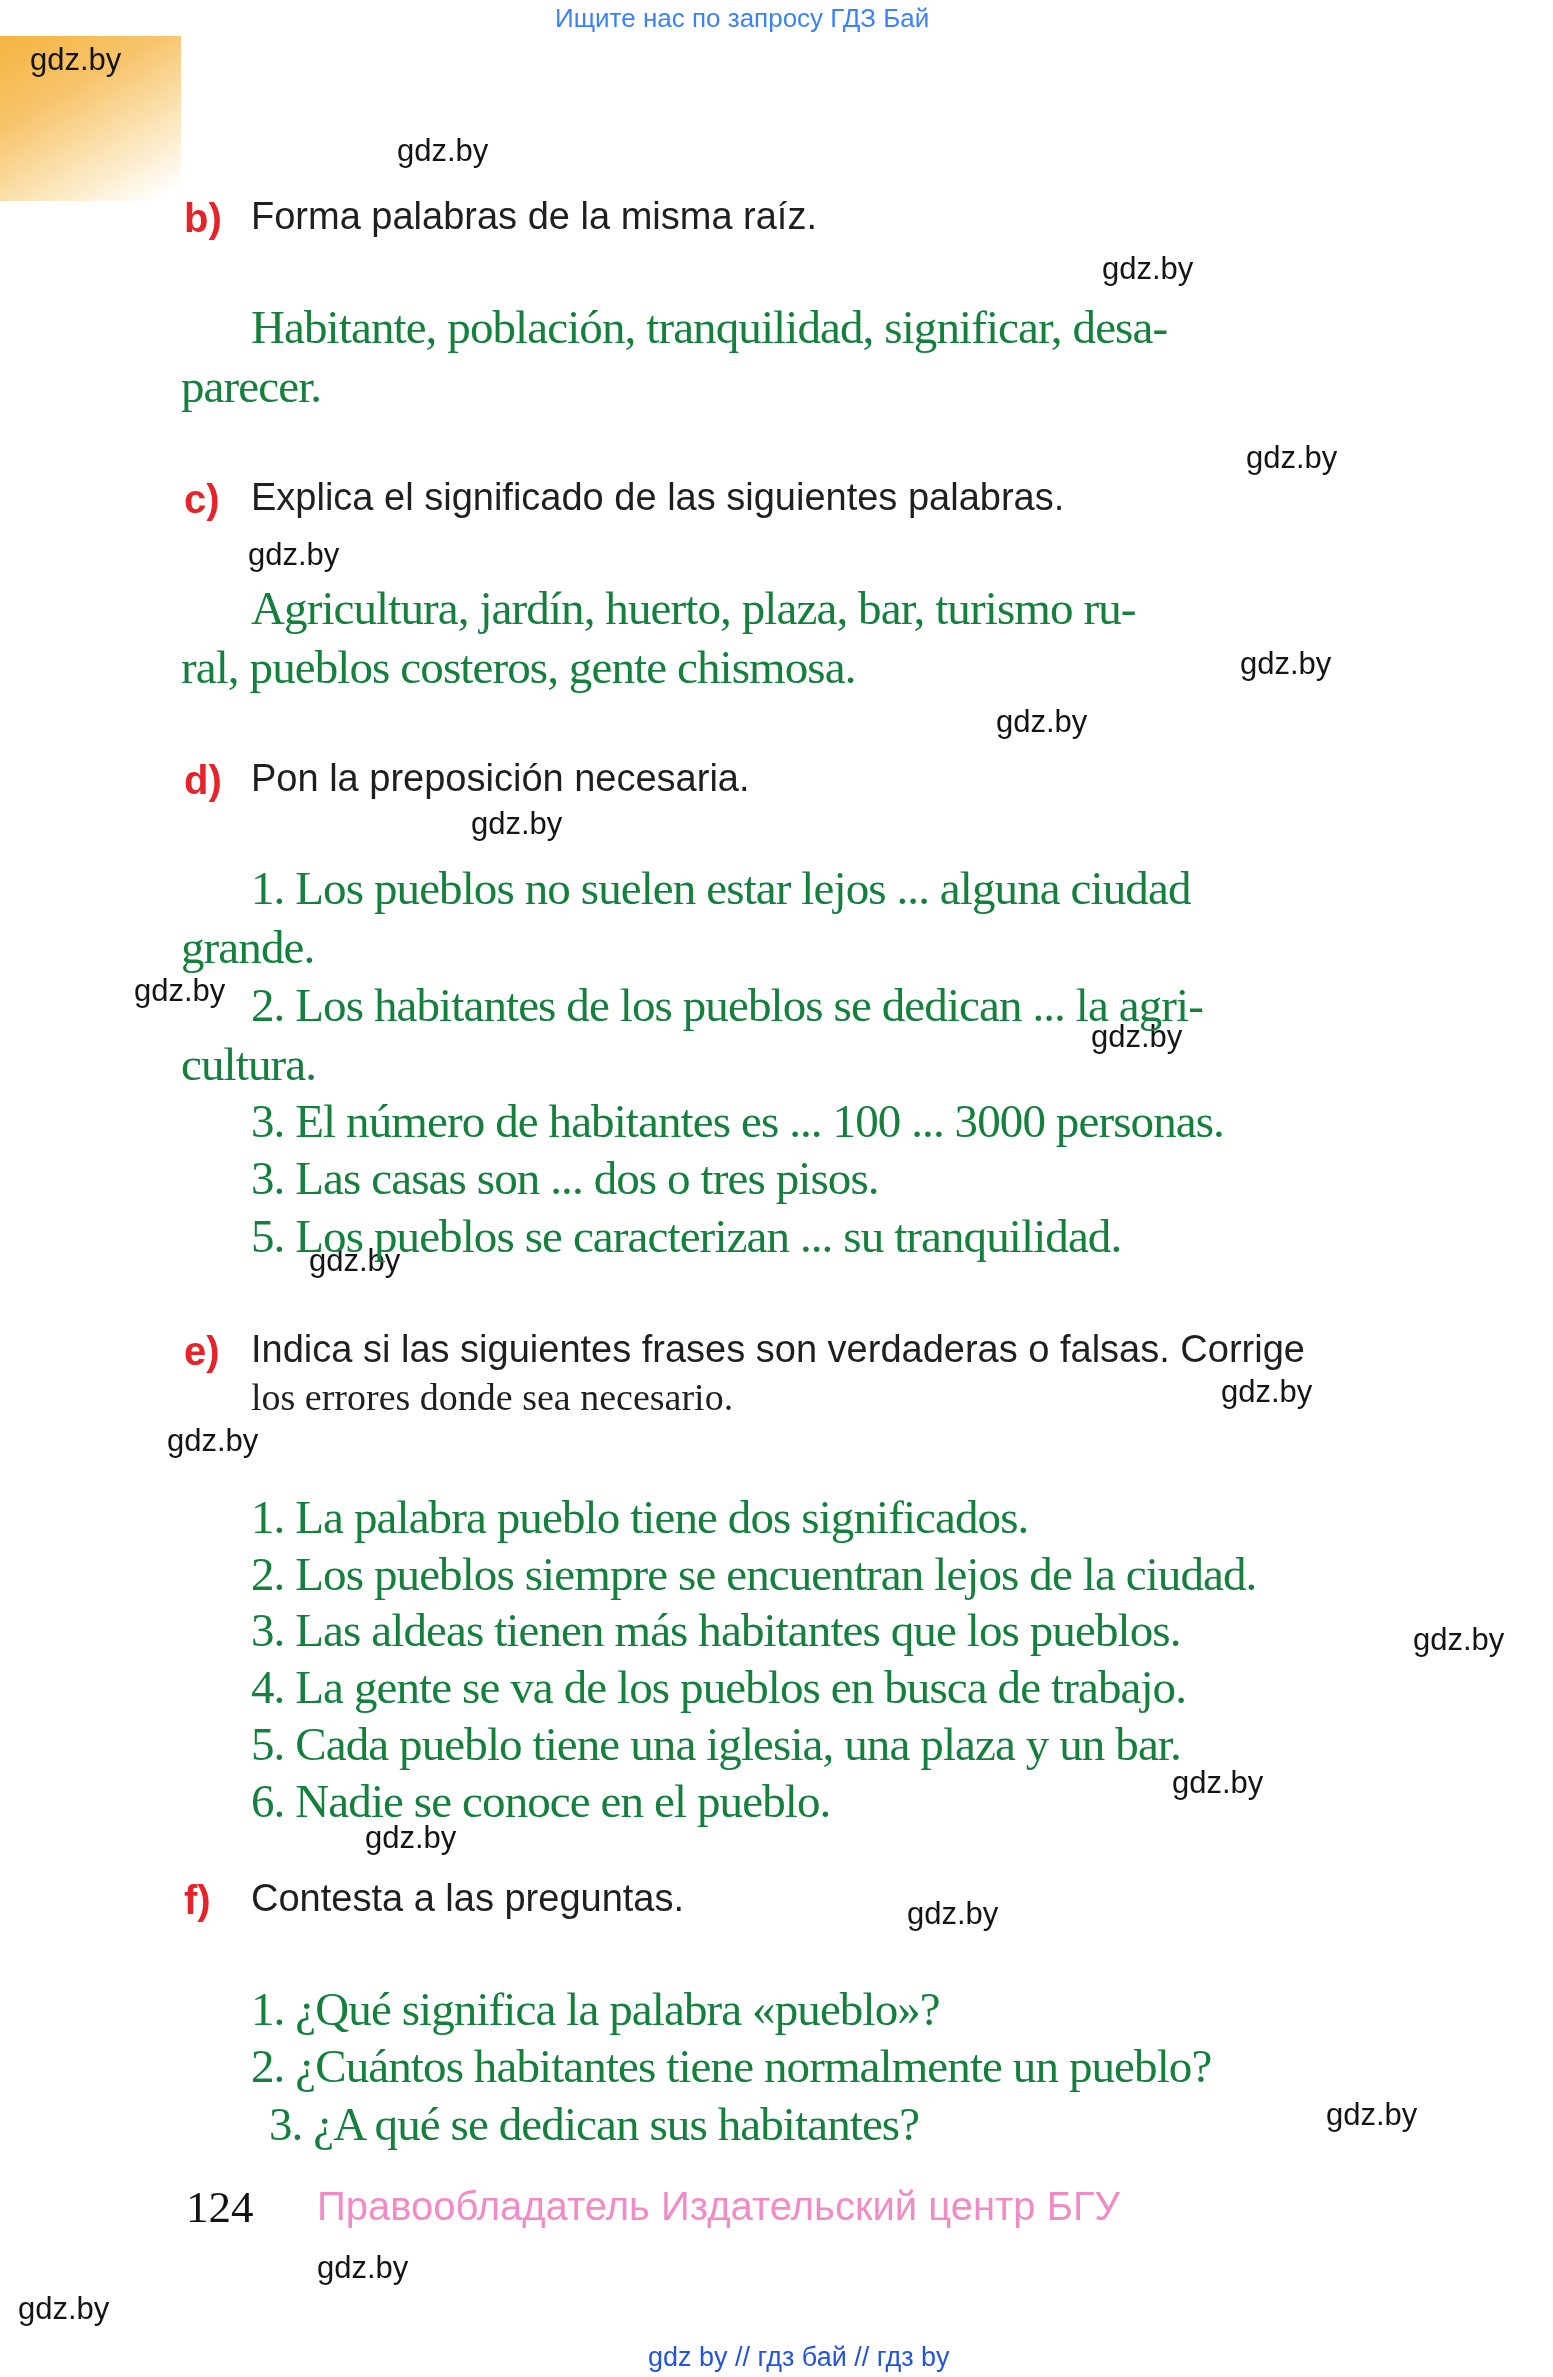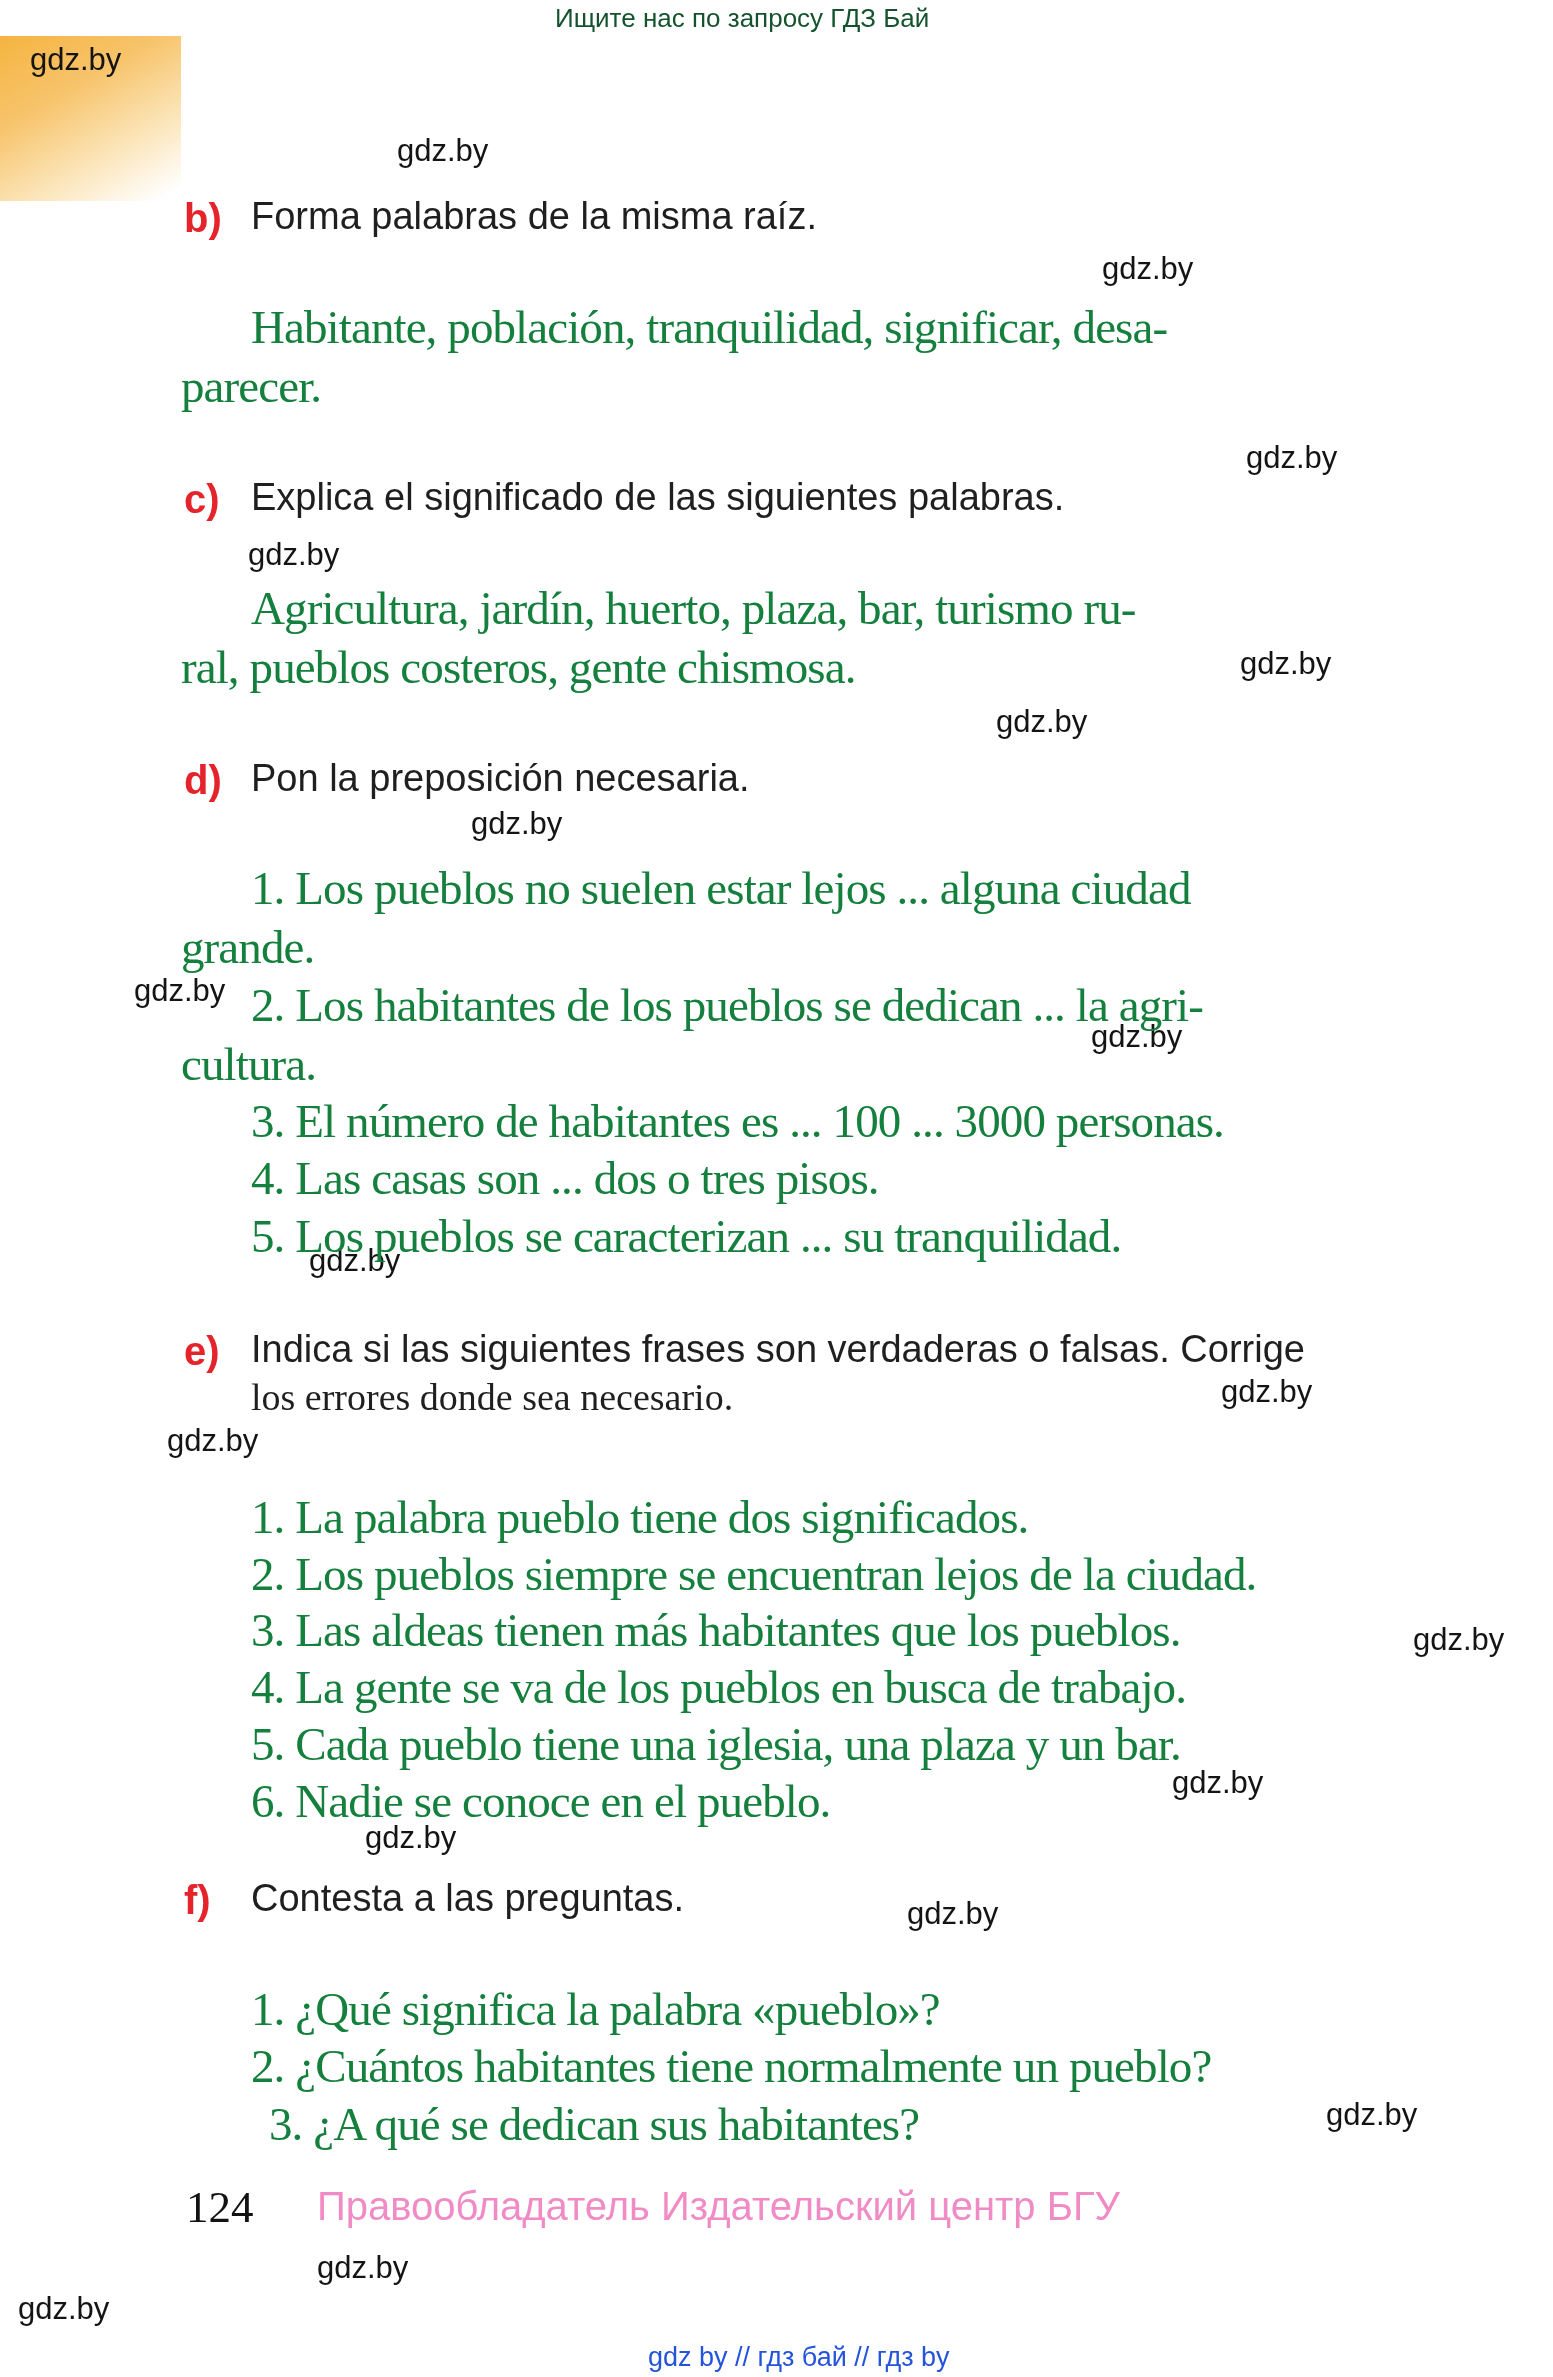--- a/index.html
+++ b/index.html
@@ -16,21 +16,21 @@
   }
   .wm{
     position:absolute;
     font:400 31px/1.1 "Liberation Sans",sans-serif;
     color:#141414;
     white-space:nowrap;
   }
   .promo{
     position:absolute;left:555px;top:3.6px;
     font:400 26px/1.1 "Liberation Sans",sans-serif;
-    color:#14532d;white-space:nowrap;
+    color:#3b82f6;white-space:nowrap;
   }
   .ex-label{
     position:absolute;left:184px;
     font:700 40px/1.15 "Liberation Sans",sans-serif;
     color:#e5232b;white-space:nowrap;
   }
   .instr{
     position:absolute;left:251px;
     font:400 38px/1.15 "Liberation Sans",sans-serif;
     color:#1f1f1f;white-space:nowrap;
@@ -98,21 +98,21 @@
   <div class="serif" style="left:181px;top:639px;">ral, pueblos costeros, gente chismosa.</div>
   <div class="serif" style="left:251px;top:580px;">Agricultura, jardín, huerto, plaza, bar, turismo ru-</div>
 
   <div class="ex-label" style="top:757px;">d)</div>
   <div class="instr" style="top:757px;">Pon la preposición necesaria.</div>
   <div class="serif" style="left:251px;top:860px;">1. Los pueblos no suelen estar lejos ... alguna ciudad</div>
   <div class="serif" style="left:181px;top:919px;">grande.</div>
   <div class="serif" style="left:251px;top:977px;">2. Los habitantes de los pueblos se dedican ... la agri-</div>
   <div class="serif" style="left:181px;top:1036px;">cultura.</div>
   <div class="serif" style="left:251px;top:1093px;">3. El número de habitantes es ... 100 ... 3000 personas.</div>
-  <div class="serif" style="left:251px;top:1150px;">4. Las casas son ... dos o tres pisos.</div>
+  <div class="serif" style="left:251px;top:1150px;">3. Las casas son ... dos o tres pisos.</div>
   <div class="serif" style="left:251px;top:1208px;">5. Los pueblos se caracterizan ... su tranquilidad.</div>
 
   <div class="ex-label" style="top:1328px;">e)</div>
   <div class="instr" style="top:1328px;">Indica si las siguientes frases son verdaderas o falsas. Corrige</div>
   <div class="instr" style="top:1376px;font-family:Liberation Serif, serif;">los errores donde sea necesario.</div>
   <div class="serif" style="left:251px;top:1489px;">1. La palabra pueblo tiene dos significados.</div>
   <div class="serif" style="left:251px;top:1546px;">2. Los pueblos siempre se encuentran lejos de la ciudad.</div>
   <div class="serif" style="left:251px;top:1602px;">3. Las aldeas tienen más habitantes que los pueblos.</div>
   <div class="serif" style="left:251px;top:1659px;">4. La gente se va de los pueblos en busca de trabajo.</div>
   <div class="serif" style="left:251px;top:1716px;">5. Cada pueblo tiene una iglesia, una plaza y un bar.</div>

